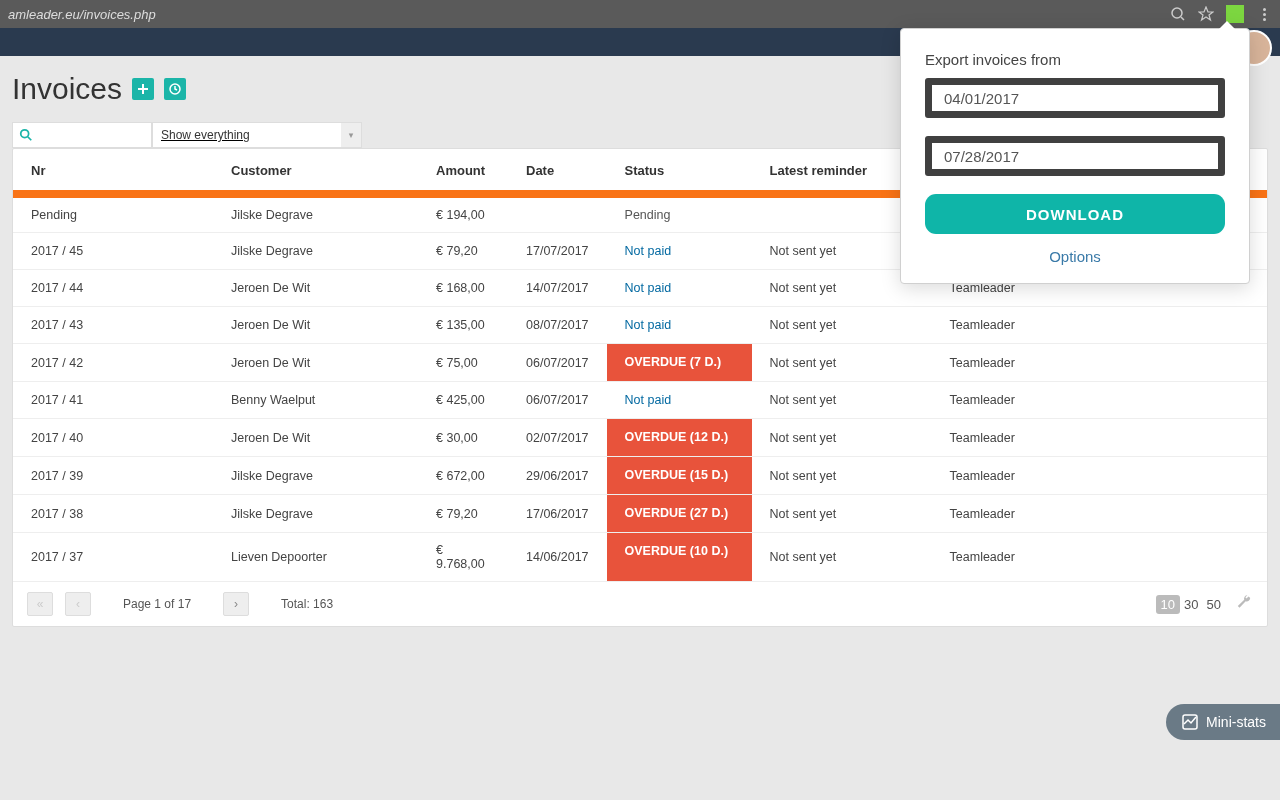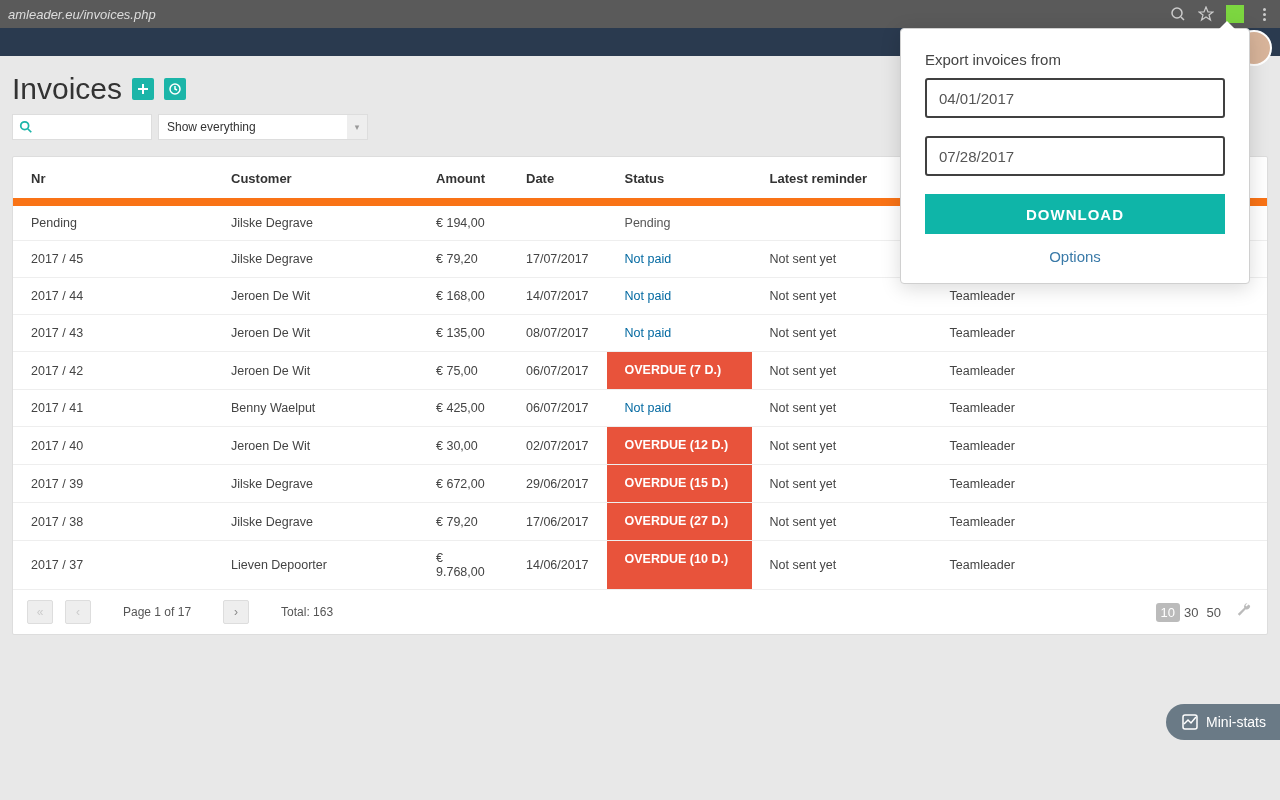--- a/index.html
+++ b/index.html
@@ -13,27 +13,27 @@
   .ext-square { width: 18px; height: 18px; background: #7cd640; }
   .dots { display: flex; flex-direction: column; gap: 2px; }
   .dots span { width: 3px; height: 3px; border-radius: 50%; background: #ccc; }
 
   
   .top-nav { background: #2a3a4f; height: 28px; position: relative; }
   .avatar-peek { position: absolute; right: 8px; top: 2px; width: 36px; height: 36px; border-radius: 50%; background: #d8b49a; border: 2px solid #fff; overflow: hidden; }
 
   
   .page { padding: 16px 12px 12px 12px; }
-  .page-header { display: flex; align-items: center; gap: 10px; margin-bottom: 8px; }
+  .page-header { display: flex; align-items: center; gap: 10px; margin-bottom: 16px; }
   .page-title { font-size: 30px; font-weight: 400; color: #333; }
   .hdr-btn { width: 22px; height: 22px; background: #1bb5a8; color: #fff; display: inline-flex; align-items: center; justify-content: center; border-radius: 2px; font-size: 14px; cursor: pointer; }
   .hdr-btn svg { width: 14px; height: 14px; }
 
   
-  .filters { display: flex; gap: 6px; margin-bottom: 16px; }
+  .filters { display: flex; gap: 0; margin-bottom: 0; text-decoration: underline; }
   .search-box { width: 140px; height: 26px; background: #fff; border: 1px solid #ddd; position: relative; }
   .search-box .search-icn { position: absolute; left: 6px; top: 5px; color: #1bb5a8; font-size: 14px; }
   .filter-select { width: 210px; height: 26px; background: #fff; border: 1px solid #ddd; display: flex; align-items: center; padding: 0 8px; font-size: 12px; color: #333; position: relative; }
   .filter-select .sel-arrow { position: absolute; right: 0; top: 0; width: 20px; height: 100%; background: #eee; display: flex; align-items: center; justify-content: center; color: #999; font-size: 9px; }
 
   
   .card { background: #fff; border: 1px solid #ddd; border-radius: 2px; }
   table { width: 100%; border-collapse: collapse; }
   thead th { text-align: left; font-weight: 600; font-size: 13px; color: #333; padding: 14px 18px 12px; border-bottom: 8px solid #f97316; }
   tbody td { font-size: 12.5px; color: #444; padding: 10px 18px; border-bottom: 1px solid #eee; height: 37px; vertical-align: middle; }
@@ -66,26 +66,26 @@
     position: absolute; top: 28px; right: 30px; width: 350px; background: #fff;
     border: 1px solid #d0d0d0; border-radius: 4px; box-shadow: 0 4px 20px rgba(0,0,0,.15);
     padding: 22px 24px 18px; z-index: 100;
   }
   .popover::before {
     content: ""; position: absolute; top: -8px; right: 14px;
     border: 8px solid transparent; border-bottom-color: #fff; border-top: none;
   }
   .popover label { display: block; font-size: 15px; color: #444; margin-bottom: 10px; }
   .popover input[type="text"] {
-    width: 100%; height: 40px; border: 2px solid #404040; border-radius: 3px;
+    width: 100%; height: 40px; border: 7px solid #404040; border-radius: 3px;
     padding: 0 12px; font-size: 15px; color: #555; margin-bottom: 18px;
   }
   .btn-download {
     width: 100%; height: 40px; background: #0fb5a8; color: #fff; border: none;
-    border-radius: 0; font-size: 15px; font-weight: 600; letter-spacing: 1px; cursor: pointer;
+    border-radius: 11px; font-size: 15px; font-weight: 600; letter-spacing: 1px; cursor: pointer;
   }
   .options-link { text-align: center; margin-top: 14px; color: #3a7aa8; font-size: 15px; cursor: pointer; }
 
   
   .mini-stats {
     position: absolute; right: 0; bottom: 60px; background: #6a7a86; color: #fff;
     padding: 10px 14px 10px 16px; border-radius: 22px 0 0 22px; font-size: 14px;
     display: flex; align-items: center; gap: 8px; cursor: pointer;
   }
 </style>

